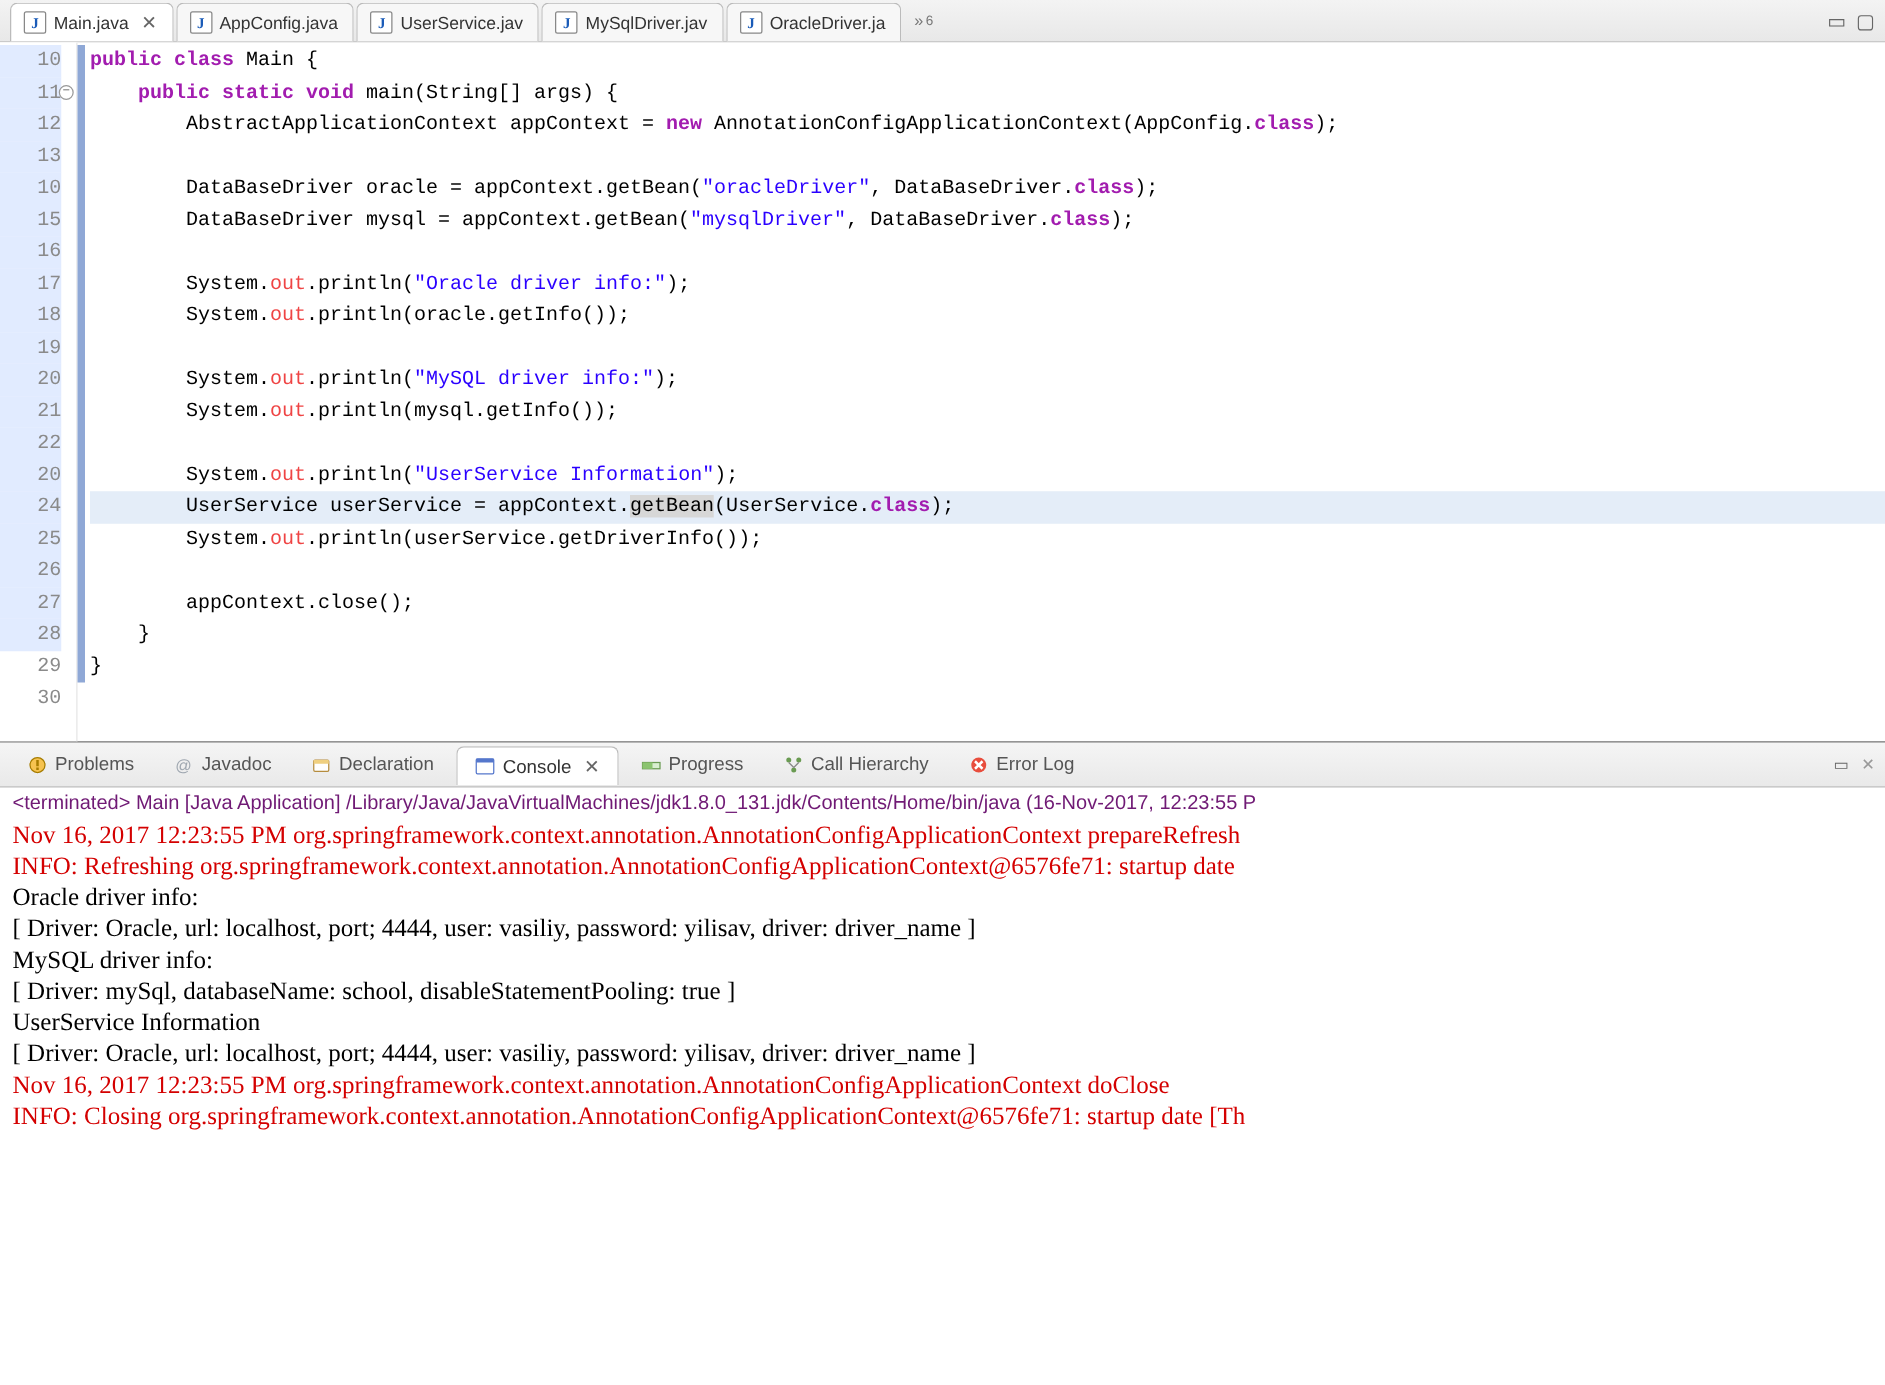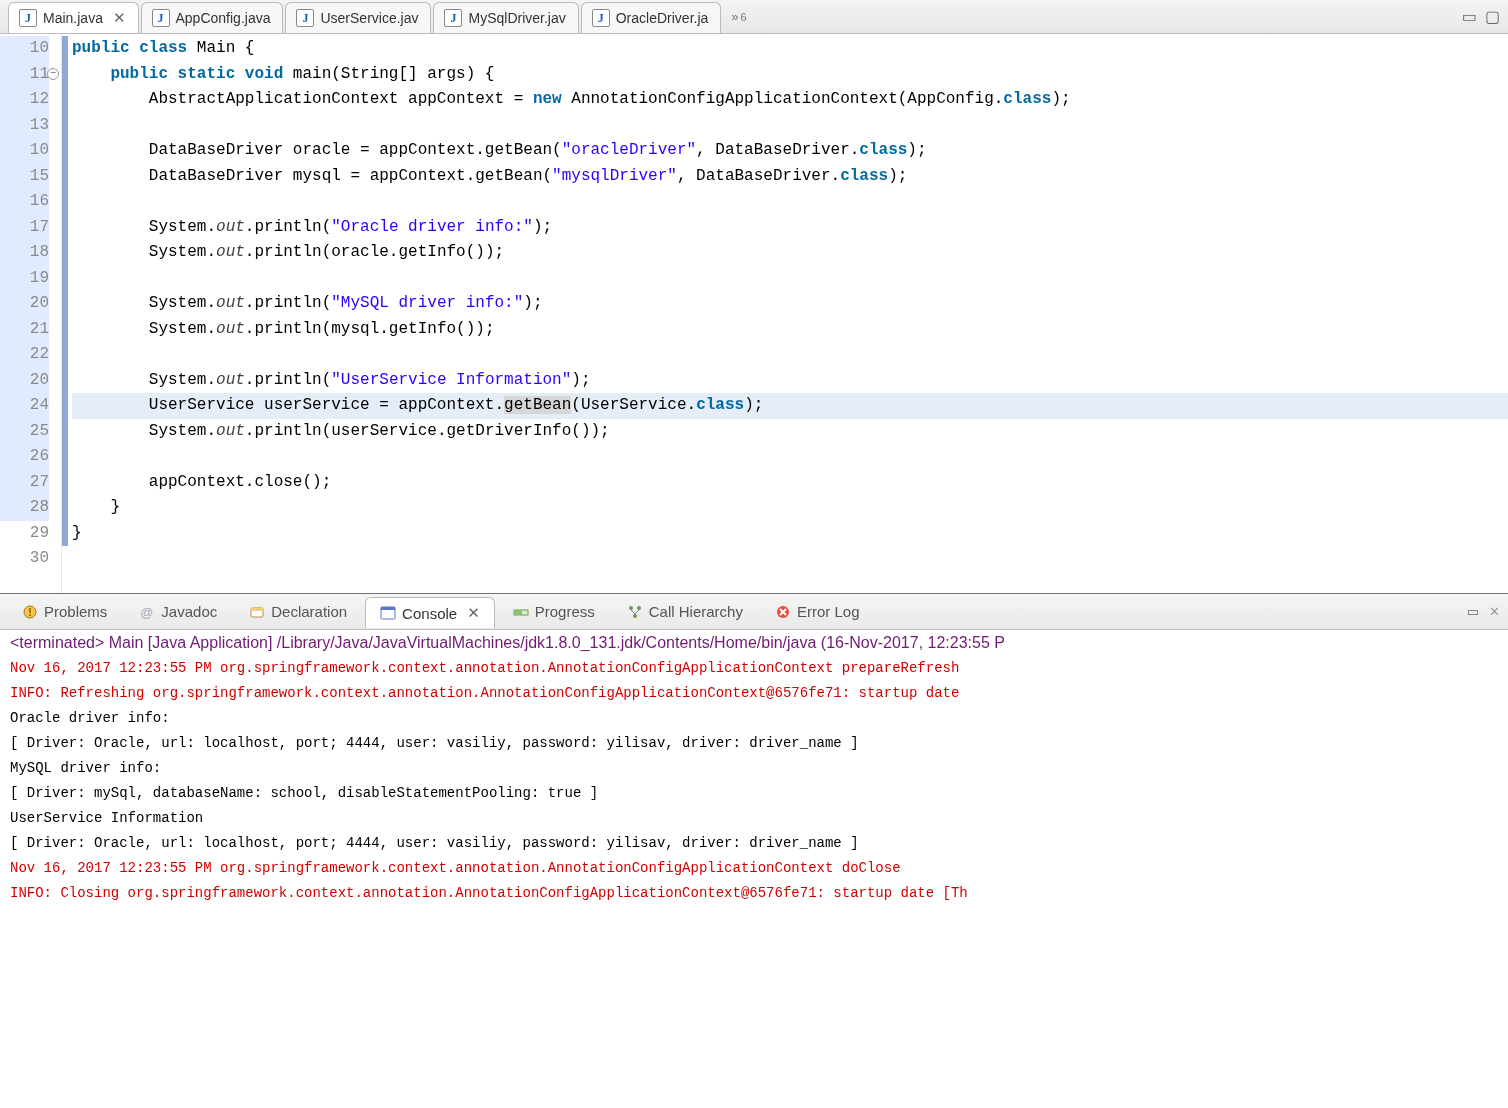--- a/index.html
+++ b/index.html
@@ -121,23 +121,23 @@
       line-height: 25.5px;
       padding-left: 10px;
       white-space: pre;
       color: #000;
       padding-top: 2px;
       flex: 1;
       overflow: hidden;
     }
     .code .line { display: block; height: 25.5px; }
     .code .line.highlight { background: #e4edf8; }
-    .kw { color: #0369a1; font-weight: bold; }
+    .kw { color: #a21caf; font-weight: bold; }
     .str { color: #2a00ff; }
-    .fld { color: #404040; font-style: italic; }
+    .fld { color: #ef4444; }
     .box-select { background: #d7d7d7; }
     .bluebar {
       position: absolute;
       left: 62px;
       top: 2px;
       width: 6px;
       background: #8fa8d6;
     }
     
     .bottom-tabs {
@@ -183,22 +183,22 @@
     
     .console-header {
       padding: 4px 8px 2px 10px;
       font-size: 16px;
       color: #701a75;
       border-bottom: 0;
       white-space: nowrap;
       overflow: hidden;
     }
     .console {
-      font-family: Liberation Mono, monospace;
-      font-size: 14px;
+      font-family: Liberation Serif, serif;
+      font-size: 20px;
       line-height: 25px;
       padding: 2px 10px;
       white-space: pre;
       color: #000;
       overflow: hidden;
       flex: 1;
     }
     .console .red { color: #d40000; }
   </style>
 </head>

